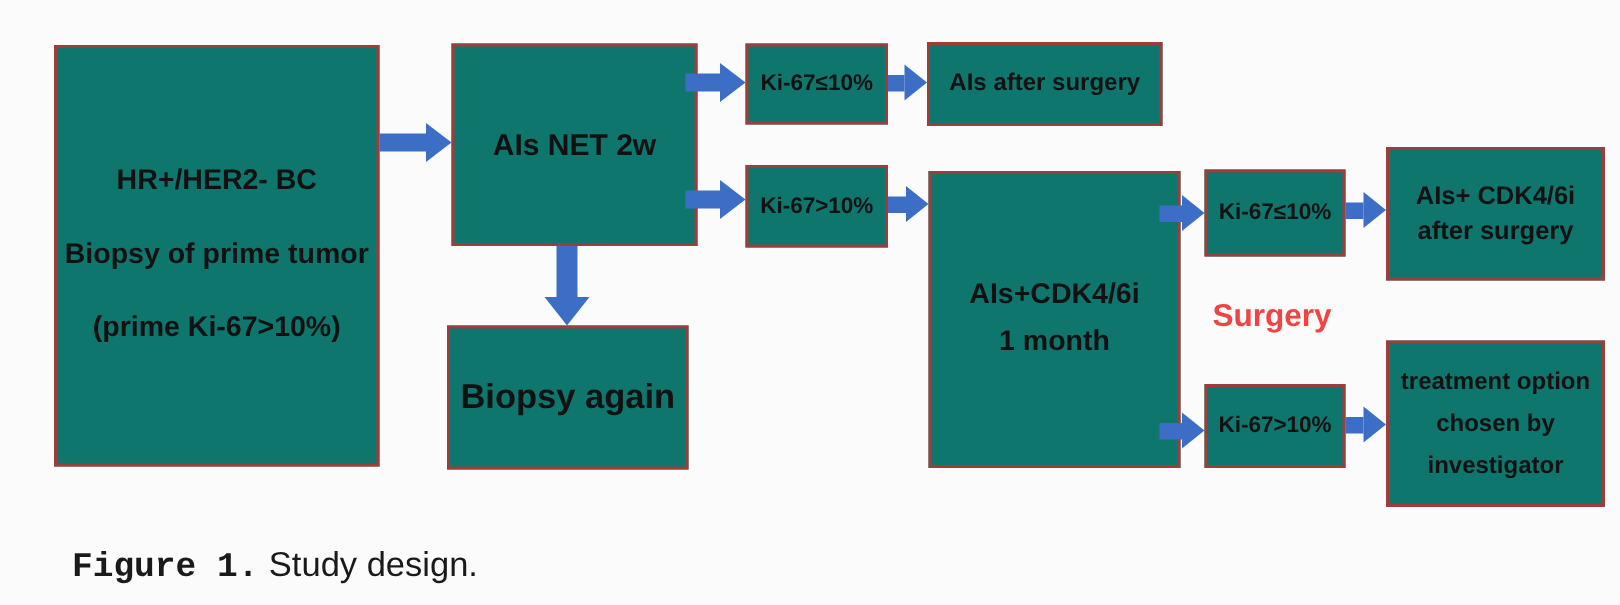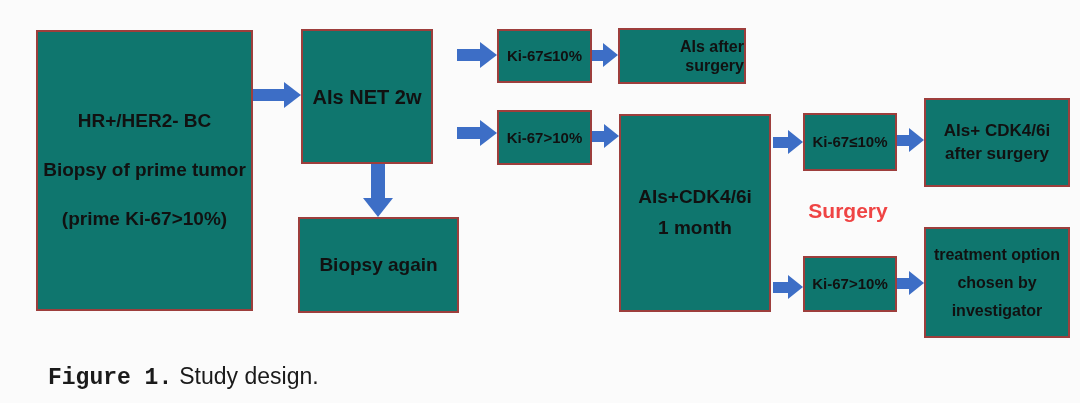--- a/index.html
+++ b/index.html
@@ -97,66 +97,66 @@
     <div>HR+/HER2- BC</div>
     <div>Biopsy of prime tumor</div>
     <div>(prime Ki-67&gt;10%)</div>
   </div>
 
   <div class="arrow-right" style="left:253px; top:81px; width:48px; height:28px;">
     <div class="shaft"></div>
     <div class="head"></div>
   </div>
 
-  <div class="fbox" style="left:301px; top:29px; width:132px; height:135px; font-size:20px;">
+  <div class="fbox" style="left:301px; top:29px; width:164px; height:135px; font-size:20px;">
     <div>AIs NET 2w</div>
   </div>
 
   <div class="arrow-down" style="left:363px; top:164px; width:30px; height:53px;">
     <div class="shaft"></div>
     <div class="head"></div>
   </div>
 
-  <div class="fbox" style="left:298px; top:217px; width:161px; height:96px; font-size:19px;">
+  <div class="fbox" style="left:298px; top:217px; width:161px; height:96px; font-size:23px;">
     <div>Biopsy again</div>
   </div>
 
   <div class="arrow-right" style="left:457px; top:42px; width:40px; height:26px;">
     <div class="shaft"></div>
     <div class="head"></div>
   </div>
 
   <div class="fbox" style="left:497px; top:29px; width:95px; height:54px; font-size:15px;">
     <div>Ki-67≤10%</div>
   </div>
 
   <div class="arrow-right short" style="left:592px; top:43px; width:26px; height:24px;">
     <div class="shaft"></div>
     <div class="head"></div>
   </div>
 
-  <div class="fbox" style="left:618px; top:28px; width:128px; height:56px; font-size:16px;text-align:right;">
+  <div class="fbox" style="left:618px; top:28px; width:157px; height:56px; font-size:16px;">
     <div>AIs after surgery</div>
   </div>
 
   <div class="arrow-right" style="left:457px; top:120px; width:40px; height:26px;">
     <div class="shaft"></div>
     <div class="head"></div>
   </div>
 
   <div class="fbox" style="left:497px; top:110px; width:95px; height:55px; font-size:15px;">
     <div>Ki-67&gt;10%</div>
   </div>
 
   <div class="arrow-right short" style="left:592px; top:124px; width:27px; height:24px;">
     <div class="shaft"></div>
     <div class="head"></div>
   </div>
 
-  <div class="fbox" style="left:619px; top:114px; width:152px; height:198px; font-size:19px; gap:8px;">
+  <div class="fbox" style="left:619px; top:114px; width:168px; height:198px; font-size:19px; gap:8px;">
     <div>AIs+CDK4/6i</div>
     <div>1 month</div>
   </div>
 
   <div class="surgery-label">Surgery</div>
 
   <div class="arrow-right short" style="left:773px; top:129px; width:30px; height:26px;">
     <div class="shaft"></div>
     <div class="head"></div>
   </div>

